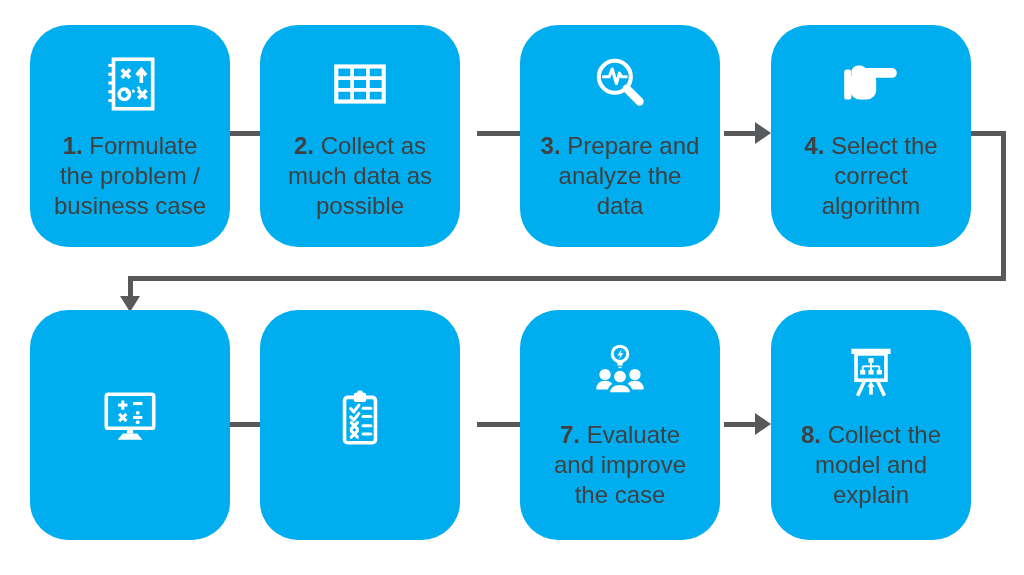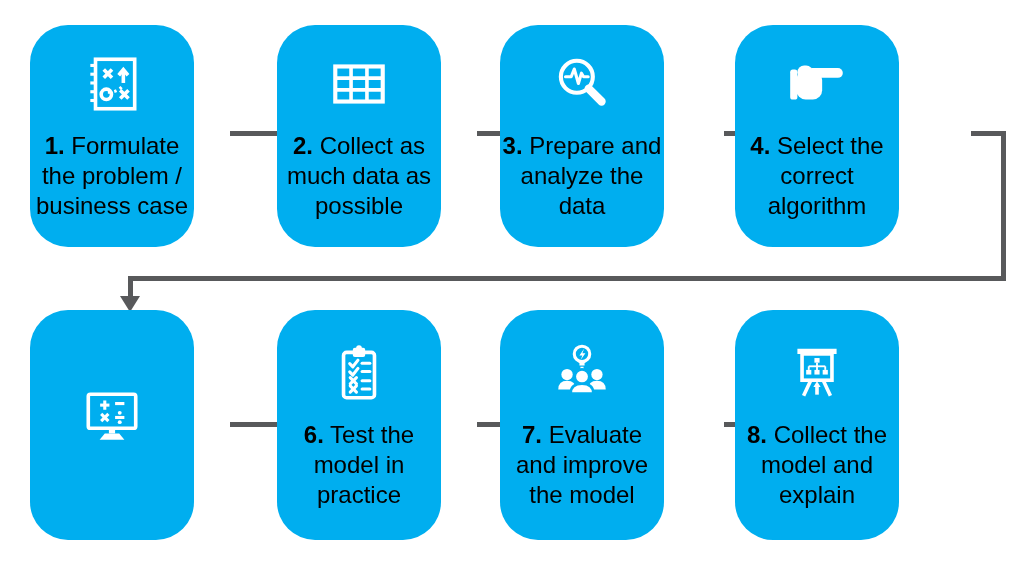--- a/index.html
+++ b/index.html
@@ -1,27 +1,27 @@
 <!DOCTYPE html>
 <html><head>
 <meta charset="utf-8">
 <style>
   html,body{margin:0;padding:0;background:#ffffff;}
   .canvas{
     position:relative;width:1024px;height:575px;background:#ffffff;overflow:hidden;
     font-family:"Liberation Sans", sans-serif;
   }
   .box{
-    position:absolute;width:164px;background:#00AEEF;border-radius:38px;
+    position:absolute;width:200px;background:#00AEEF;border-radius:38px;
     display:flex;flex-direction:column;align-items:center;justify-content:center;
-    color:#000000;
+    color:#404040;
   }
   .row1{top:25px;height:222px;}
   .row2{top:310px;height:230px;}
-  .bx1{left:30px;} .bx2{left:277px;} .bx3{left:500px;} .bx4{left:735px;}
+  .bx1{left:30px;} .bx2{left:260px;} .bx3{left:520px;} .bx4{left:771px;}
   .icon{height:66px;display:flex;align-items:center;justify-content:center;margin-bottom:14px;}
   .icon svg{display:block;}
   .label{
     text-align:center;font-size:24px;line-height:30px;white-space:pre-line;
     font-weight:400;
   }
   .label b{font-weight:700;}
   .line{position:absolute;background:#58595B;}
   .h5{height:5px;} .w5{width:5px;}
   .arrow-right{
@@ -163,23 +163,20 @@
           <line x1="35" y1="30.5" x2="42.5" y2="30.5"></line>
           <line x1="23.5" y1="36.5" x2="29.5" y2="42.5"></line>
           <line x1="29.5" y1="36.5" x2="23.5" y2="42.5"></line>
           <line x1="35" y1="39.5" x2="42.5" y2="39.5"></line>
           <line x1="23.5" y1="44.5" x2="29.5" y2="50.5"></line>
           <line x1="29.5" y1="44.5" x2="23.5" y2="50.5"></line>
           <line x1="35" y1="47.5" x2="42.5" y2="47.5"></line>
         </g>
       </svg>
     </div>
-    <div class="label"><b>6.</b> <span>Test the
-model in
-practice</span></div>
   </div>
 
   <div class="box row2 bx3">
     <div class="icon">
       <svg width="66" height="66" viewBox="0 0 64 64">
         <circle cx="32" cy="13.5" r="7.5" stroke="#ffffff" stroke-width="3" fill="none"></circle>
         <polygon points="34,8.5 29.5,15 32.3,15 30.8,19.2 35.3,12.8 32.4,12.8" fill="#ffffff"></polygon>
         <line x1="29.5" y1="23.5" x2="34.5" y2="23.5" stroke="#ffffff" stroke-width="2.5"></line>
         <line x1="30.5" y1="27" x2="33.5" y2="27" stroke="#ffffff" stroke-width="2.2"></line>
         <g fill="#ffffff">
@@ -189,21 +186,21 @@
           <path d="M38,48 Q38,39.5 46.5,39.5 Q55,39.5 55,48 Z"></path>
         </g>
         <g fill="#ffffff" stroke="#00AEEF" stroke-width="2.5">
           <circle cx="32" cy="35.5" r="7"></circle>
           <path d="M21,52 Q21,42.5 32,42.5 Q43,42.5 43,52 Z"></path>
         </g>
       </svg>
     </div>
     <div class="label"><b>7.</b> <span>Evaluate
 and improve
-the model</span></div>
+the case</span></div>
   </div>
 
   <div class="box row2 bx4">
     <div class="icon">
       <svg width="66" height="66" viewBox="0 0 64 64">
         <line x1="13" y1="11" x2="51" y2="11" stroke="#ffffff" stroke-width="5"></line>
         <rect x="17.5" y="13.5" width="29" height="25.5" stroke="#ffffff" stroke-width="3.5" fill="none"></rect>
         <g fill="#ffffff">
           <rect x="29.5" y="17.5" width="5" height="4.5"></rect>
           <rect x="21.5" y="29" width="5" height="4.5"></rect>

